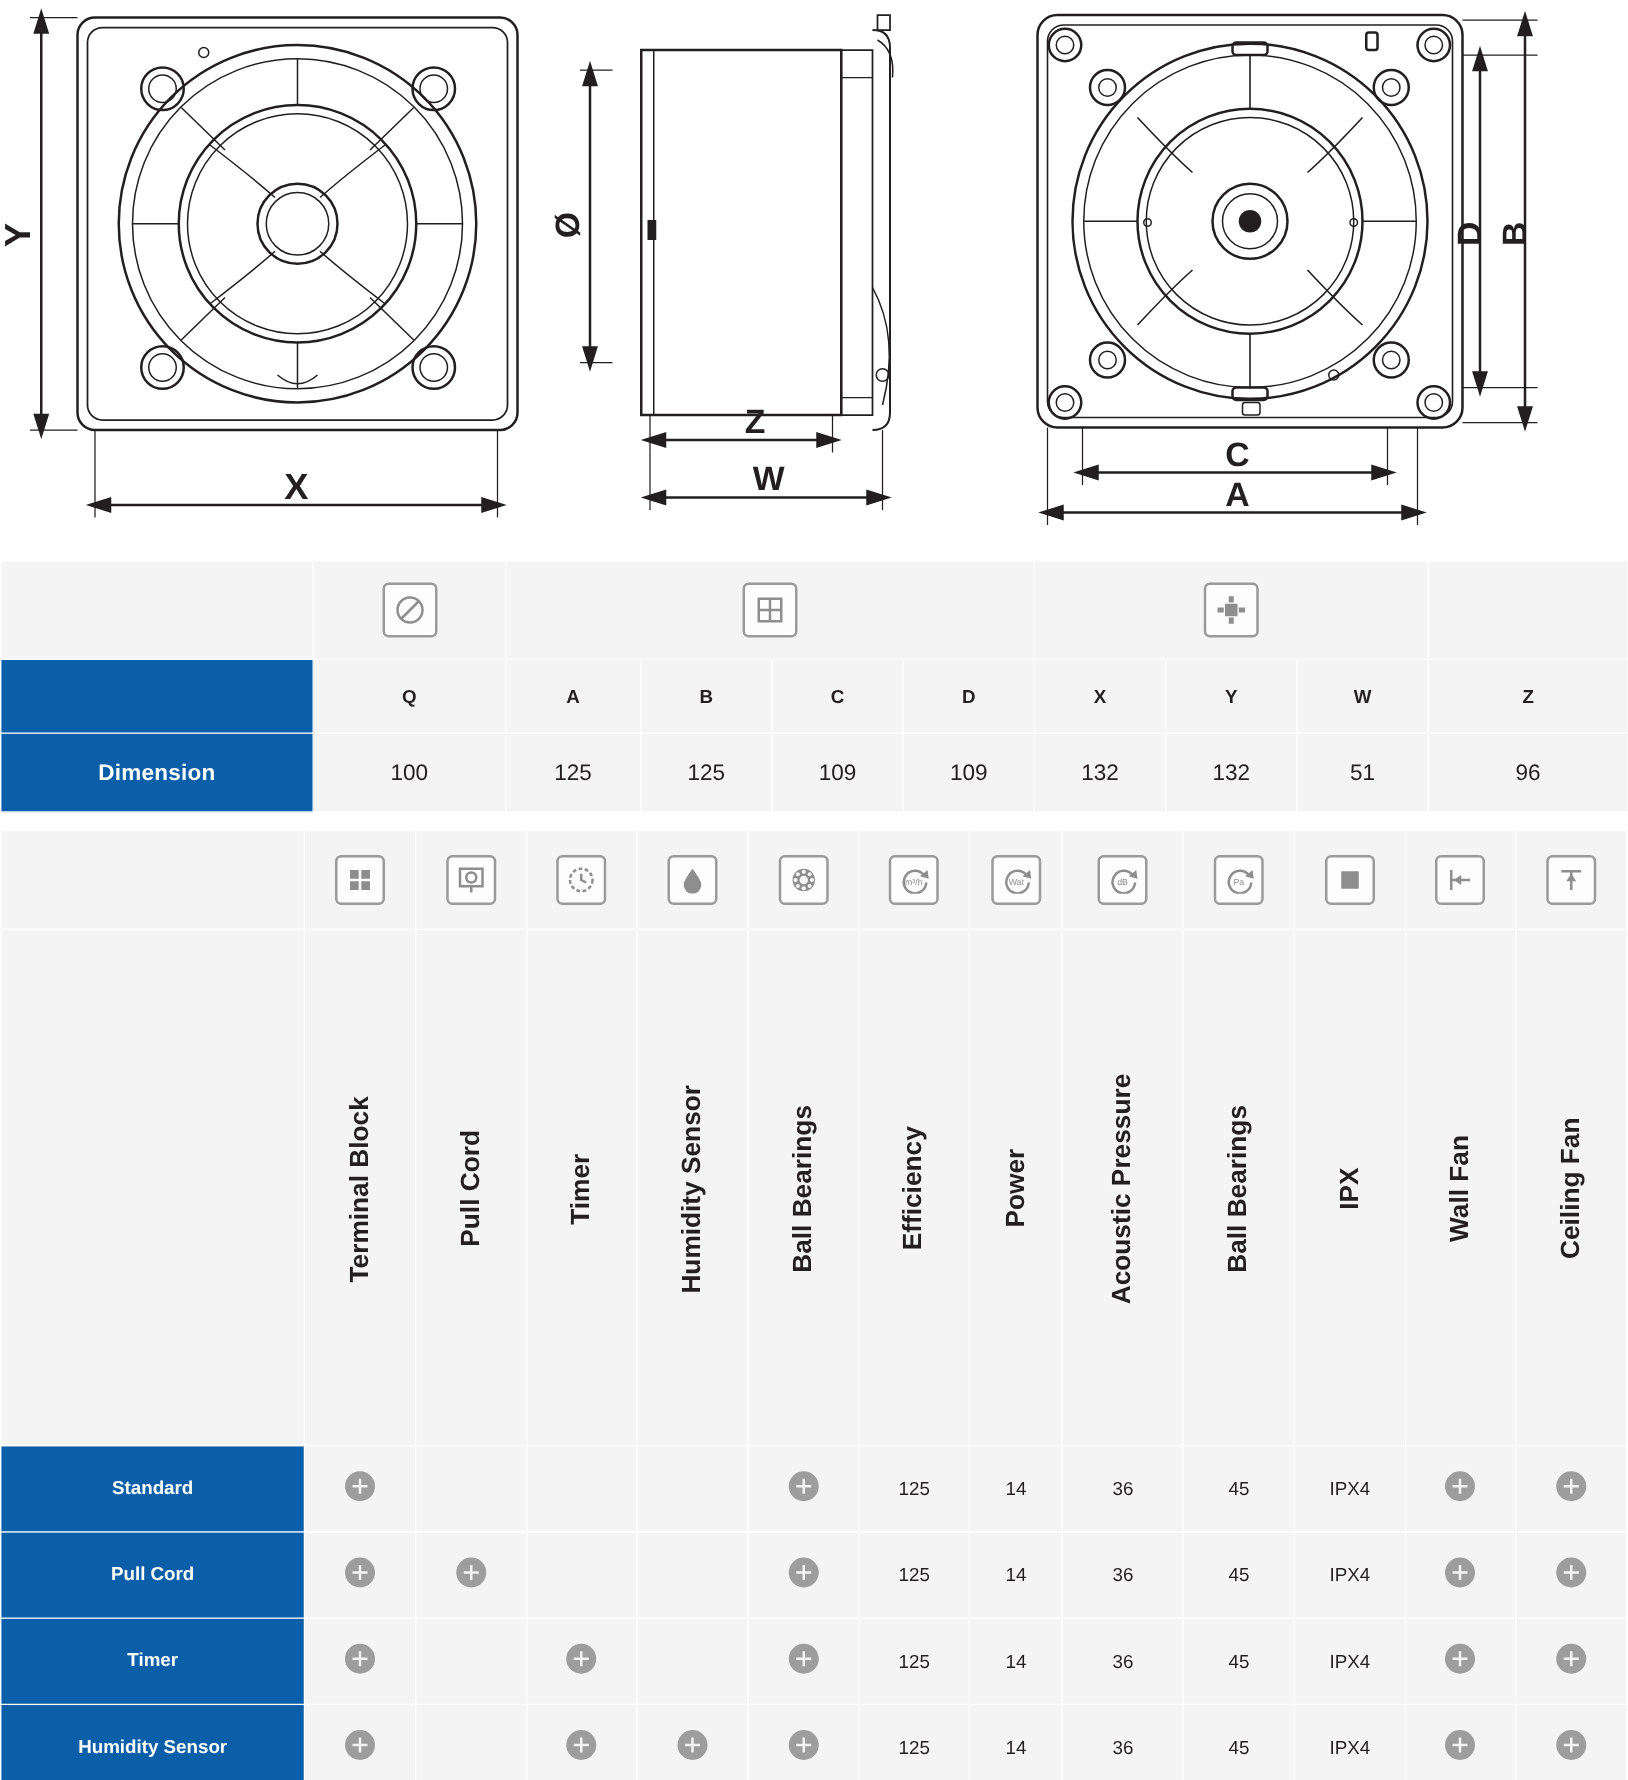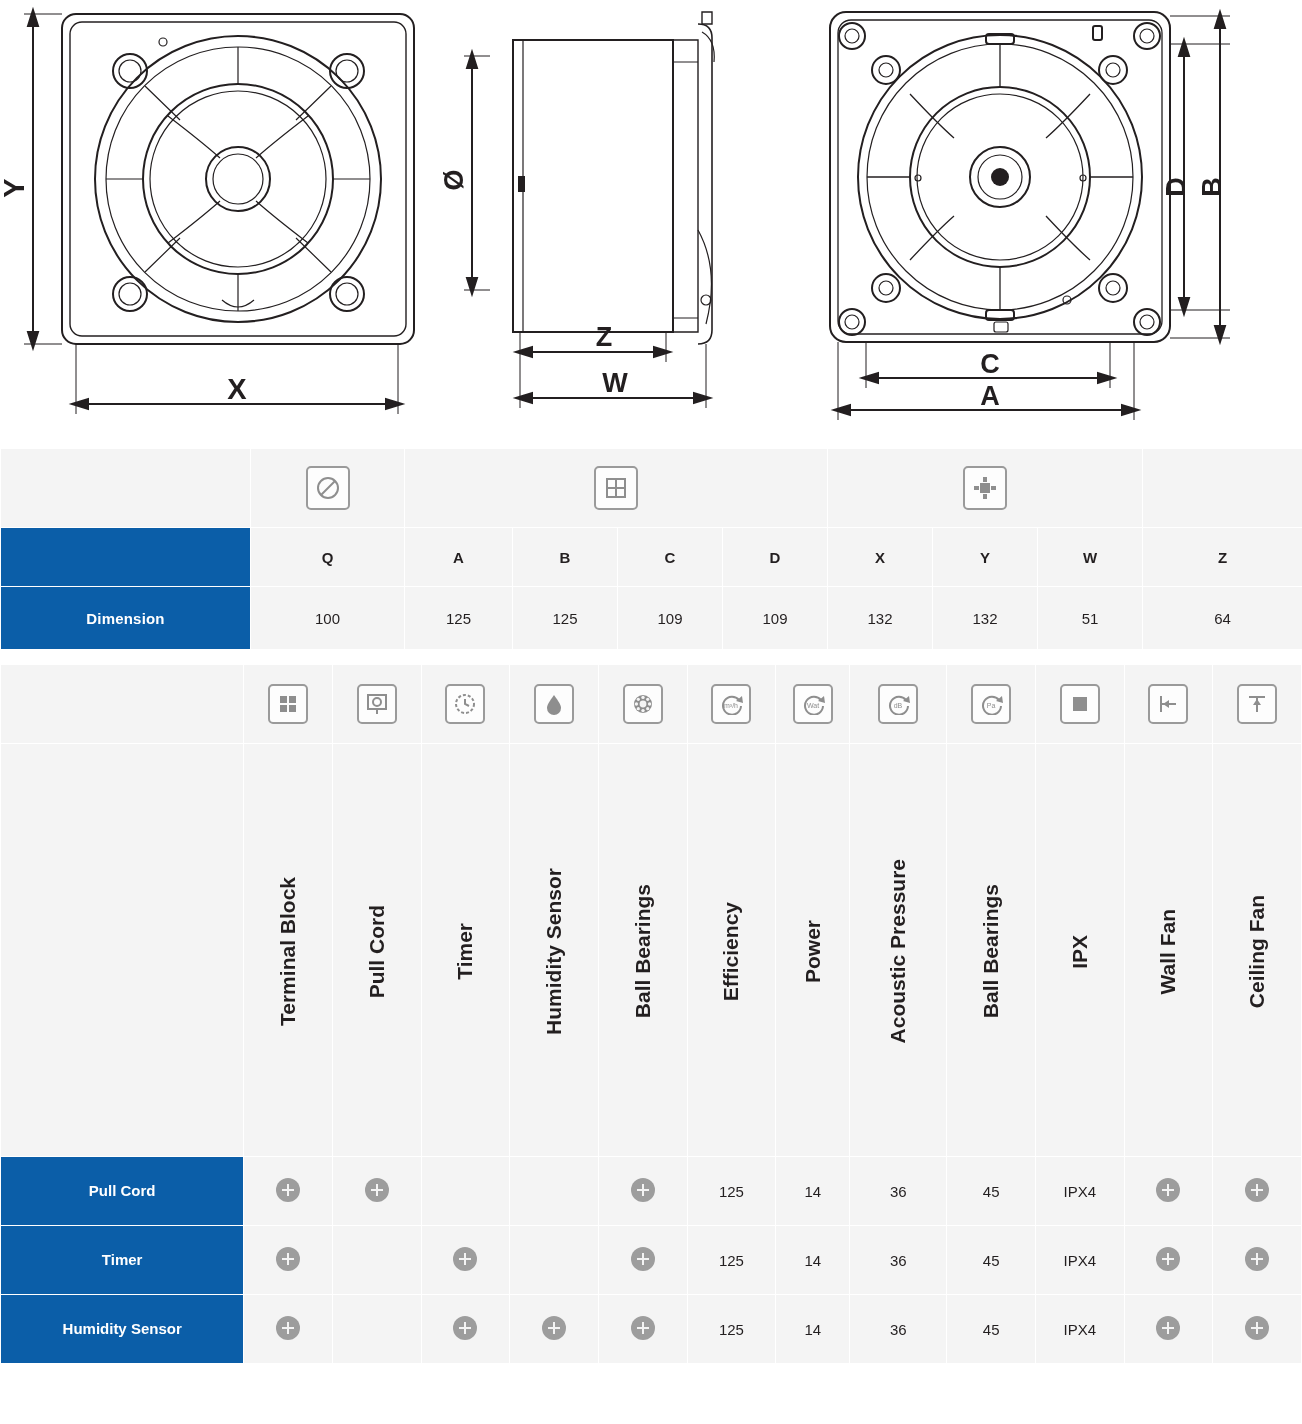--- a/index.html
+++ b/index.html
@@ -47,21 +47,21 @@
   .dim-table td, .dim-table th {
     border: 1px solid #ffffff;
     background: #f4f4f4;
     text-align: center;
     font-size: 15px;
     color: #231f20;
     padding: 0;
   }
   .dim-table .icon-row td { height: 78px; }
   .dim-table .letters-row td { height: 58px; font-weight: bold; font-size: 15px; }
-  .dim-table .values-row td { height: 62px; font-size: 15px; }
+  .dim-table .values-row td { height: 62px; font-size: 18px; }
   .blue-label {
     background: #0b5ea8 !important;
     color: #ffffff !important;
     font-weight: bold;
     font-size: 20px;
     letter-spacing: .2px;
   }
   .blank-blue {
     background: #0b5ea8 !important;
   }
@@ -382,21 +382,21 @@
         <tr class="values-row">
           <td class="blue-label">Dimension</td>
           <td>100</td>
           <td>125</td>
           <td>125</td>
           <td>109</td>
           <td>109</td>
           <td>132</td>
           <td>132</td>
           <td>51</td>
-          <td>64</td>
+          <td>96</td>
         </tr>
       </tbody>
     </table>
 
     <div class="gap"></div>
 
     <table class="feat-table">
       <colgroup>
         <col style="width:236px">
         <col style="width:86px">
@@ -538,64 +538,79 @@
           <td><span class="vert-label">Ball Bearings</span></td>
           <td><span class="vert-label">Efficiency</span></td>
           <td><span class="vert-label">Power</span></td>
           <td><span class="vert-label">Acoustic Pressure</span></td>
           <td><span class="vert-label">Ball Bearings</span></td>
           <td><span class="vert-label">IPX</span></td>
           <td><span class="vert-label">Wall Fan</span></td>
           <td><span class="vert-label">Ceiling Fan</span></td>
         </tr>
 
-
         <tr class="data-row">
-          <td class="row-label">Pull Cord</td>
-          <td><span class="plus"></span></td>
-          <td><span class="plus"></span></td>
+          <td class="row-label">Standard</td>
+          <td><span class="plus"></span></td>
+          <td></td>
           <td></td>
           <td></td>
           <td><span class="plus"></span></td>
           <td class="cell-txt">125</td>
           <td class="cell-txt">14</td>
           <td class="cell-txt">36</td>
           <td class="cell-txt">45</td>
           <td class="cell-txt">IPX4</td>
           <td><span class="plus"></span></td>
           <td><span class="plus"></span></td>
         </tr>
 
         <tr class="data-row">
-          <td class="row-label">Timer</td>
-          <td><span class="plus"></span></td>
-          <td></td>
-          <td><span class="plus"></span></td>
+          <td class="row-label">Pull Cord</td>
+          <td><span class="plus"></span></td>
+          <td><span class="plus"></span></td>
+          <td></td>
           <td></td>
           <td><span class="plus"></span></td>
           <td class="cell-txt">125</td>
           <td class="cell-txt">14</td>
           <td class="cell-txt">36</td>
           <td class="cell-txt">45</td>
           <td class="cell-txt">IPX4</td>
           <td><span class="plus"></span></td>
           <td><span class="plus"></span></td>
         </tr>
 
         <tr class="data-row">
-          <td class="row-label">Humidity Sensor</td>
-          <td><span class="plus"></span></td>
-          <td></td>
-          <td><span class="plus"></span></td>
-          <td><span class="plus"></span></td>
+          <td class="row-label">Timer</td>
+          <td><span class="plus"></span></td>
+          <td></td>
+          <td><span class="plus"></span></td>
+          <td></td>
           <td><span class="plus"></span></td>
           <td class="cell-txt">125</td>
           <td class="cell-txt">14</td>
           <td class="cell-txt">36</td>
           <td class="cell-txt">45</td>
           <td class="cell-txt">IPX4</td>
           <td><span class="plus"></span></td>
           <td><span class="plus"></span></td>
         </tr>
+
+        <tr class="data-row">
+          <td class="row-label">Humidity Sensor</td>
+          <td><span class="plus"></span></td>
+          <td></td>
+          <td><span class="plus"></span></td>
+          <td><span class="plus"></span></td>
+          <td><span class="plus"></span></td>
+          <td class="cell-txt">125</td>
+          <td class="cell-txt">14</td>
+          <td class="cell-txt">36</td>
+          <td class="cell-txt">45</td>
+          <td class="cell-txt">IPX4</td>
+          <td><span class="plus"></span></td>
+          <td><span class="plus"></span></td>
+        </tr>
       </tbody>
     </table>
   </div>
 </div>
 
 </body></html>

